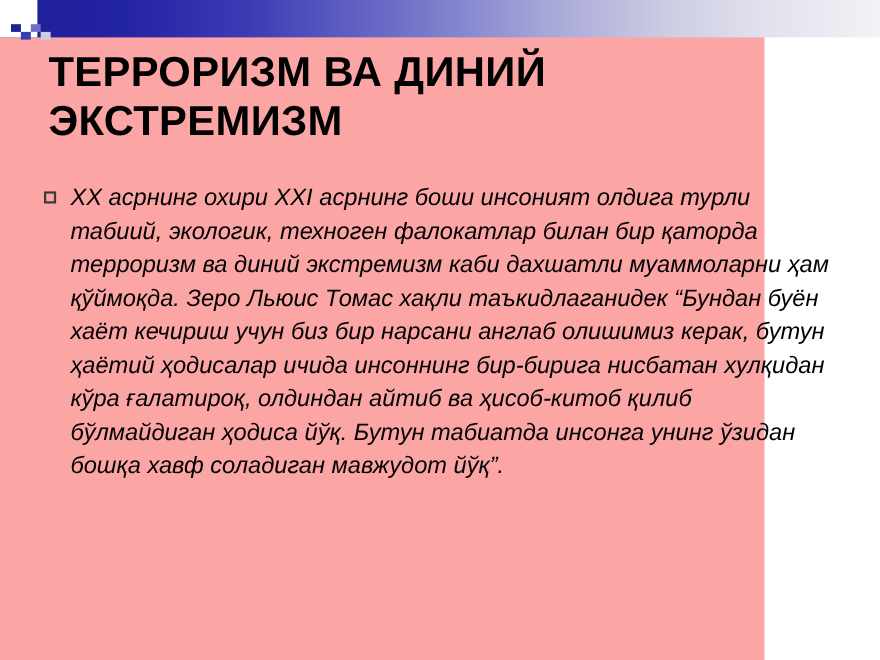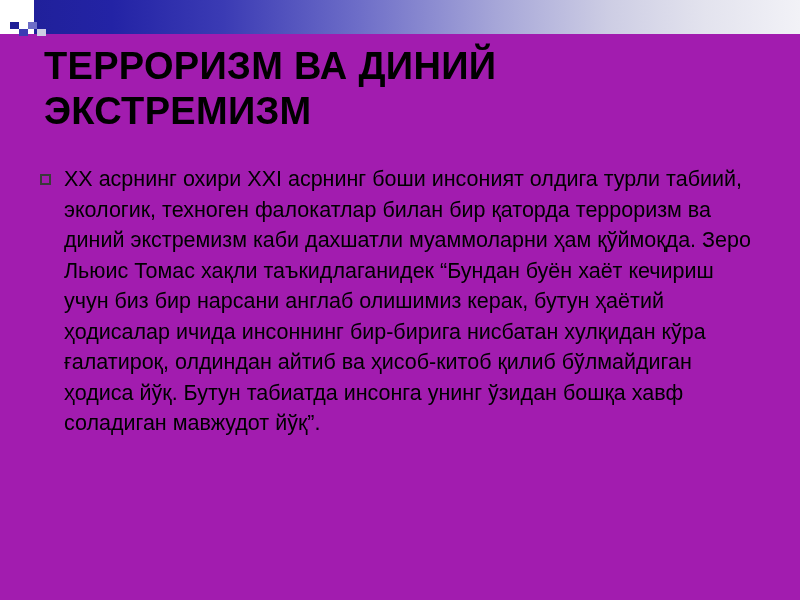--- a/index.html
+++ b/index.html
@@ -9,23 +9,23 @@
   body {
     width: 800px;
     height: 600px;
     background: #ffffff;
     font-family: "Liberation Sans", sans-serif;
     overflow: hidden;
   }
 
   .slide {
     position: relative;
-    width: 800px;
+    width: 695px;
     height: 600px;
-    background: #a21caf;
+    background: #fca5a5;
     box-sizing: border-box;
   }
 
   
   .top-band {
     position: absolute;
     top: 0;
     left: 0;
     width: 800px;
     height: 34px;
@@ -77,20 +77,21 @@
     color: #000000;
     letter-spacing: 0.3px;
   }
 
   
   .body {
     position: absolute;
     left: 40px;
     top: 164px;
     width: 724px;
+    font-style: italic;
   }
   .bullet-row {
     display: flex;
     align-items: flex-start;
   }
   .bullet-marker {
     flex: 0 0 auto;
     width: 24px;
     padding-top: 10px;
     box-sizing: border-box;

